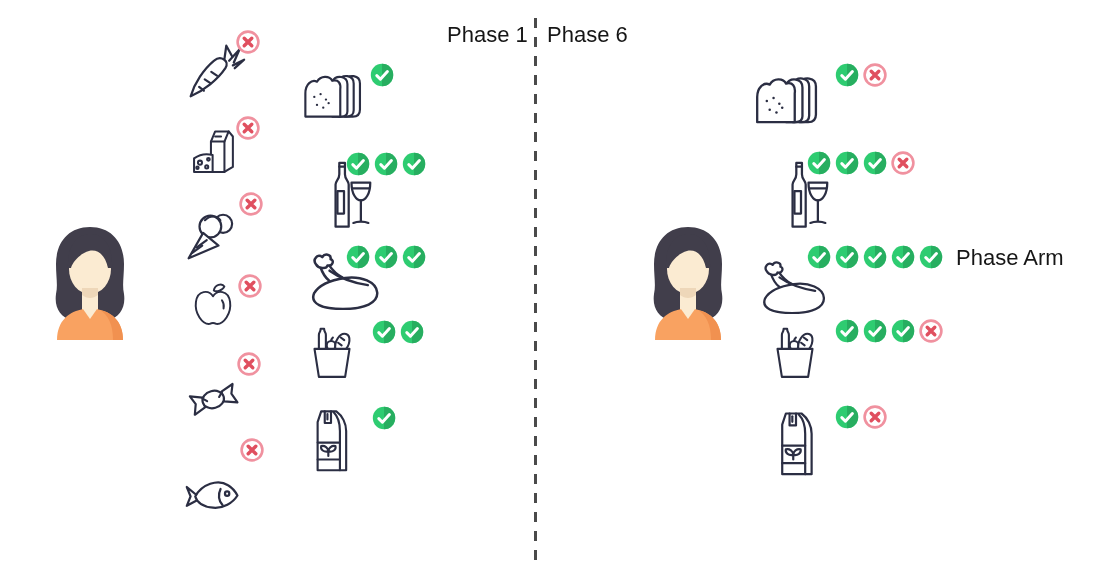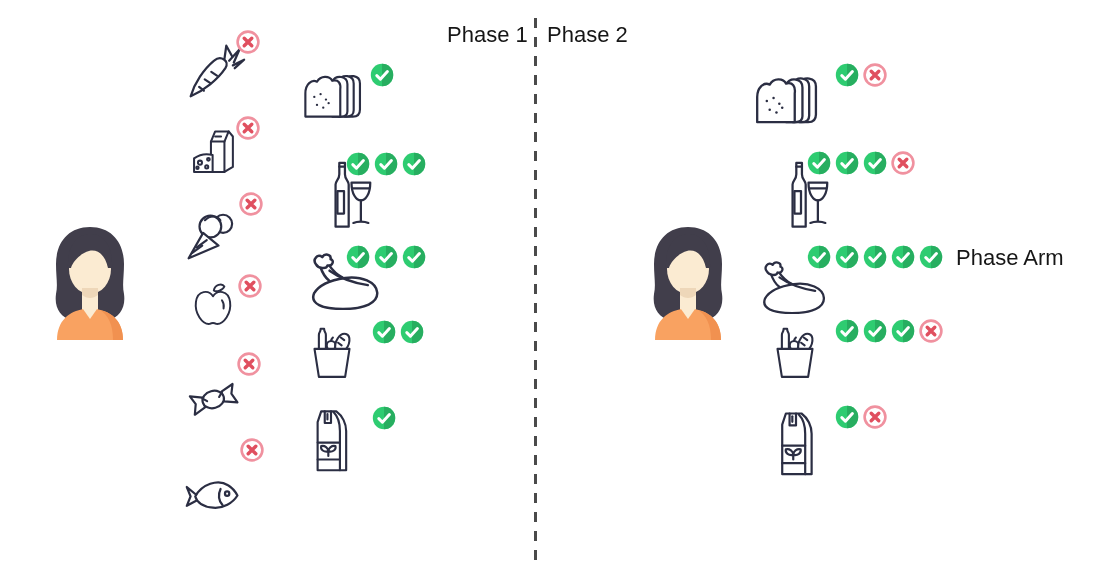--- a/index.html
+++ b/index.html
@@ -148,21 +148,21 @@
       <path class="ln" d="M21,51 C16,52 12,49 13,45 C17,44 21,47 21,51 Z"></path>
       <path class="ln" d="M21,51 C26,52 30,49 29,45 C25,44 21,47 21,51 Z"></path>
     </symbol>
   </defs>
 </svg>
 
 <div class="canvas">
 
   <div class="phase-label" style="left:447px;top:22px">Phase 1</div>
   <div class="divider" style="left:534px;top:18px;height:548px"></div>
-  <div class="phase-label" style="left:547px;top:22px">Phase 2</div>
+  <div class="phase-label" style="left:547px;top:22px">Phase 6</div>
 
   <svg class="food" style="left:40px;top:222px;width:100px;height:118px">
       <use href="#sym-avatar"></use>
     </svg>
   <svg class="food" style="left:638px;top:222px;width:100px;height:118px">
       <use href="#sym-avatar"></use>
     </svg>
 
   <svg class="food" style="left:186px;top:38px;width:60px;height:66px">
       <use href="#sym-carrot"></use>

